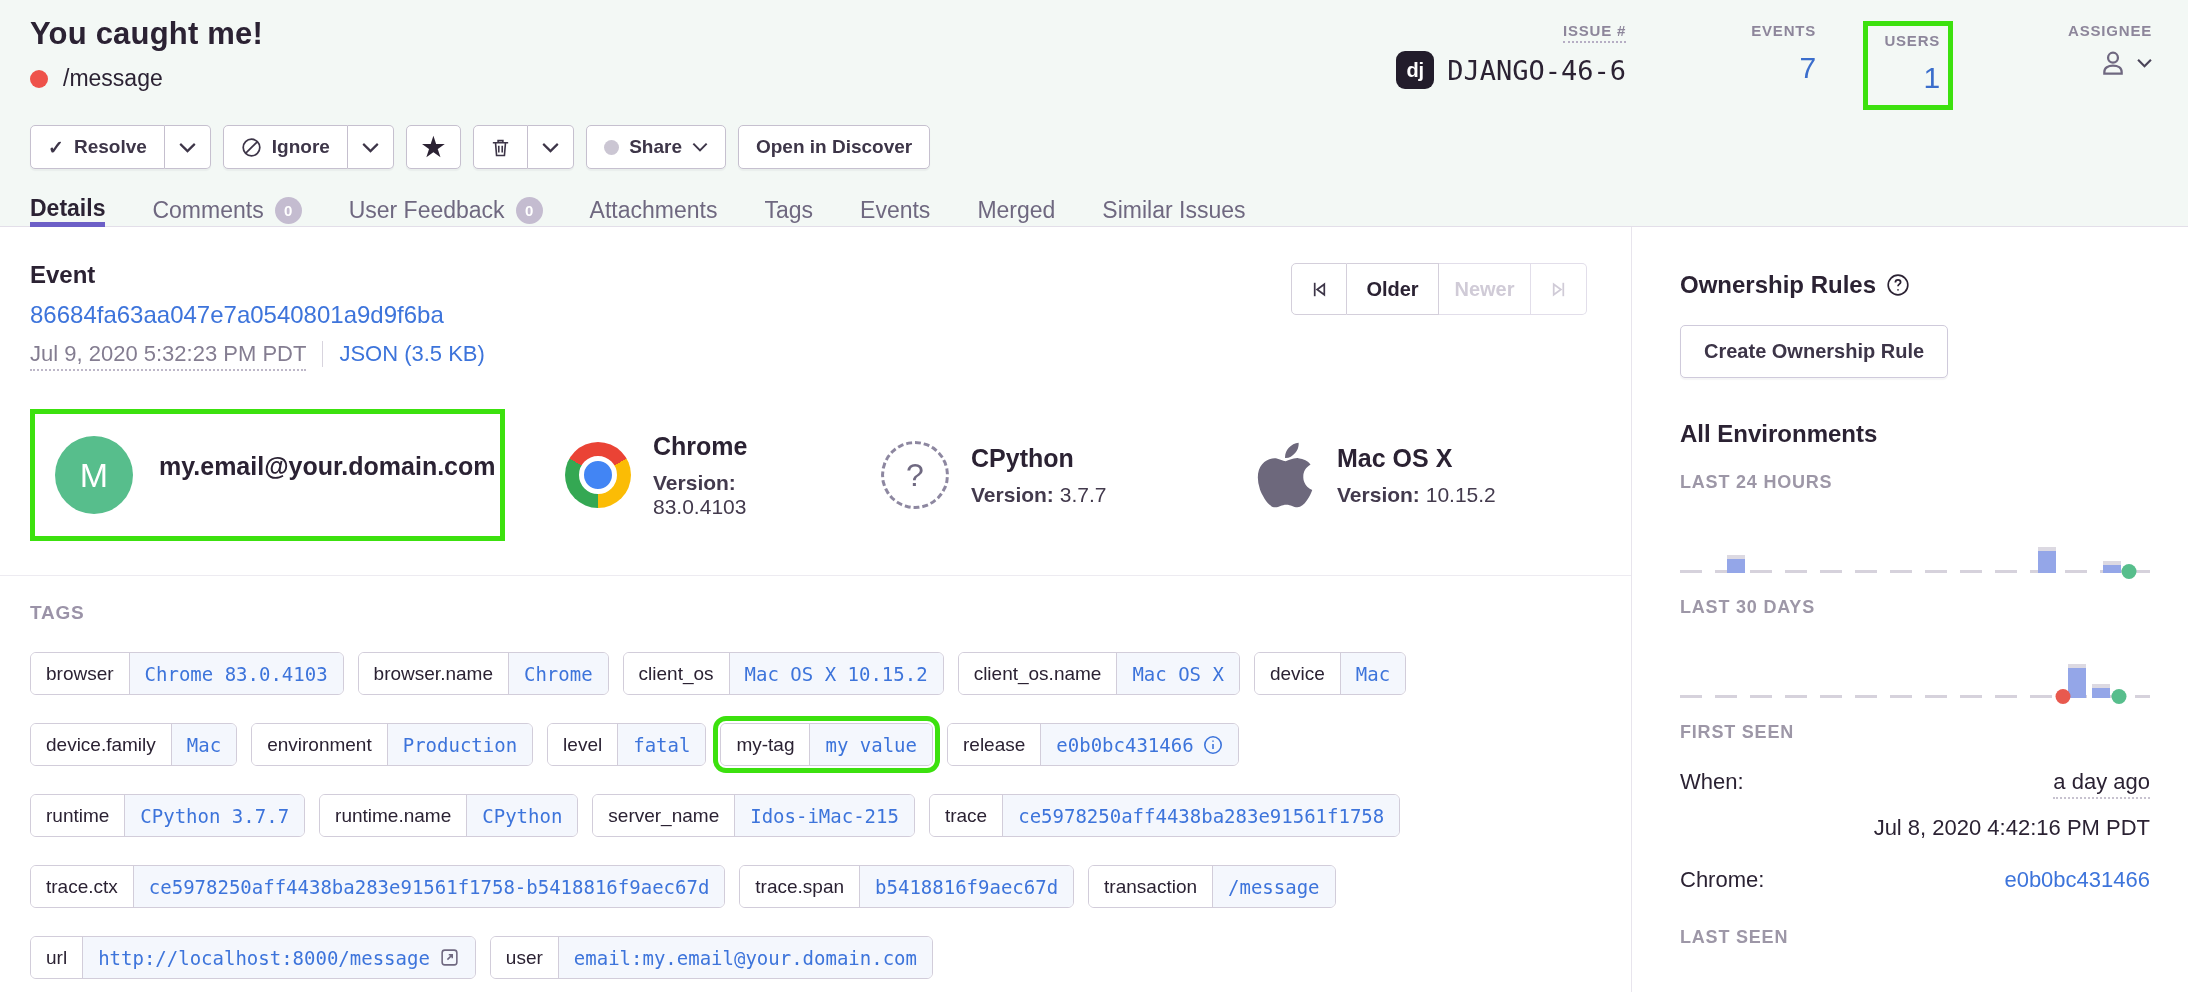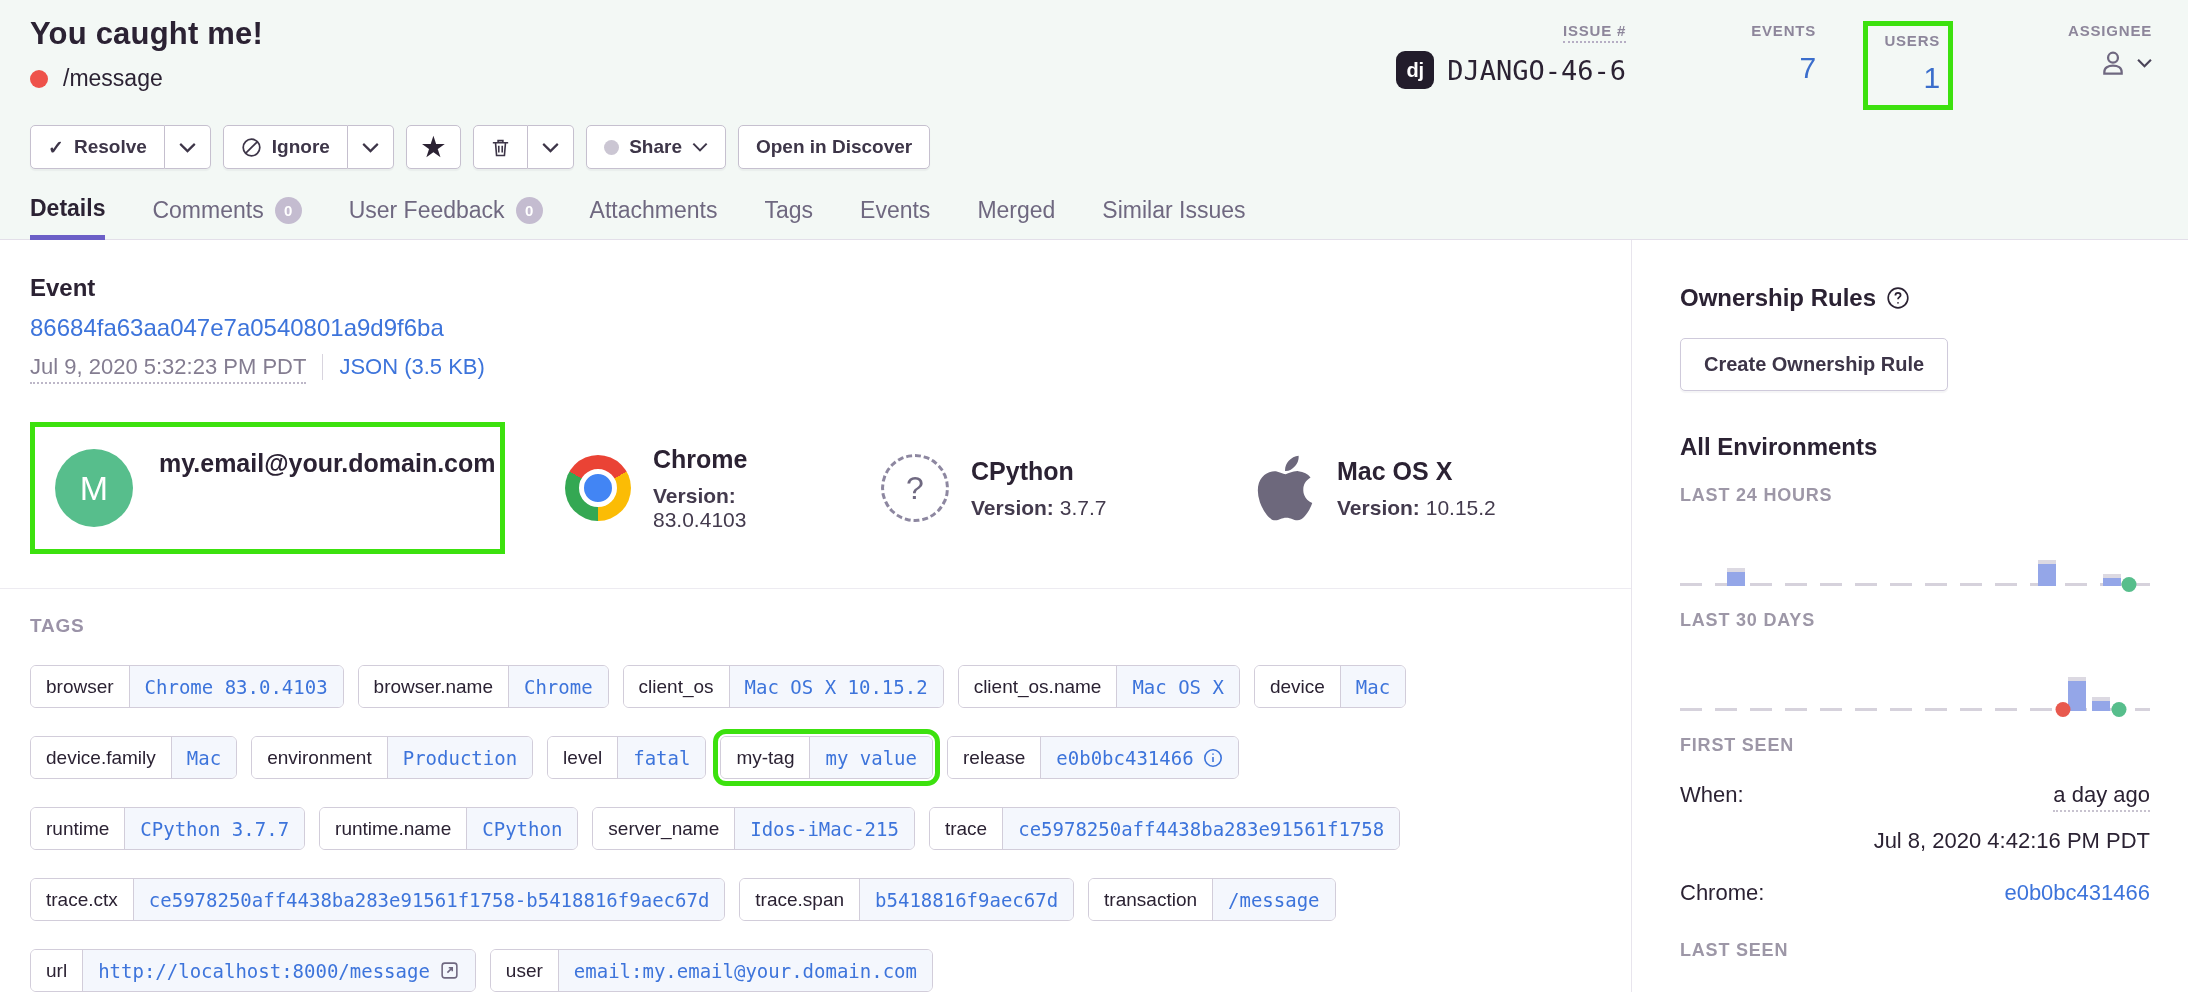--- a/index.html
+++ b/index.html
@@ -38,21 +38,21 @@
          font-weight:bold; color:#3d3548; cursor:pointer; box-shadow:0 2px 1px rgba(60,50,80,.05); }
   .btn-group .btn:first-child { border-radius:5px 0 0 5px; }
   .btn-group .btn:last-child { border-radius:0 5px 5px 0; border-left:none; padding:0 14px; }
   .btn.icon-only { padding:0 15px; }
   .star-glyph { font-size:26px; line-height:1; color:#2b2233; }
   .share-dot { width:15px; height:15px; border-radius:50%; background:#cbc6d3; }
   .chev { display:block; }
 
   
   .tabs-row { display:flex; gap:47px; padding:0 30px; margin-top:26px; border-bottom:1px solid #e3dfe9; }
-  .tab { font-size:23px; color:#6f6880; padding-bottom:13px; display:flex; align-items:center; gap:11px; cursor:pointer;justify-content:flex-end; }
+  .tab { font-size:23px; color:#6f6880; padding-bottom:0; display:flex; align-items:center; gap:11px; cursor:pointer;justify-content:flex-end; }
   .tab.active { color:#2b2233; font-weight:bold; border-bottom:5px solid #6c5fc7; margin-bottom:-1px; }
   .tab-badge { background:#c4bcd0; color:#fff; font-size:15px; font-weight:bold; width:27px; height:27px;
                border-radius:50%; display:flex; align-items:center; justify-content:center; }
 
   
   .content { flex:1; display:flex; background:#fff; min-height:0; }
   .main { width:1631px; flex:0 0 auto; }
 
   .event-header { display:flex; justify-content:space-between; padding:34px 44px 24px 30px; }
   .event-line1 { display:flex; align-items:baseline; gap:12px;flex-direction:column; }
@@ -72,21 +72,21 @@
   .pg-btn.last { width:56px; border-left:none; border-radius:0 5px 5px 0; }
   .pg-btn.disabled { color:#d0cbd7; border-color:#e2deea; }
 
   
   .contexts { display:flex; align-items:center; padding:14px 30px 34px 30px; border-bottom:1px solid #edebf1; }
   .context-card { display:flex; align-items:center; }
   .card-user { width:475px; border:5px solid #3ce10e; padding:22px 20px; margin-right:60px; gap:26px; }
   .avatar { width:78px; height:78px; border-radius:50%; background:#57be8c; color:#fff;
             display:flex; align-items:center; justify-content:center; font-size:34px; flex:0 0 auto; }
   .card-title { font-size:25px; font-weight:bold; color:#2b2233; }
-  .card-user .card-title { align-self:flex-start; margin-top:0; }
+  .card-user .card-title { align-self:flex-start; margin-top:16px; }
   .card-browser { width:252px; margin-right:64px; gap:22px; }
   .card-runtime { width:318px; margin-right:58px; gap:22px; }
   .card-os { gap:24px; }
   .card-text { display:flex; flex-direction:column; gap:10px; }
   .card-sub { font-size:21px; color:#433a4d; }
   .card-sub b { font-weight:bold; }
 
   .chrome-icon { width:66px; height:66px; border-radius:50%; position:relative; flex:0 0 auto;
     background:conic-gradient(from 60deg, #fbbc05 0 120deg, #34a853 0 240deg, #ea4335 0 360deg); }
   .chrome-icon::before { content:""; position:absolute; inset:14px; background:#4285f4;
@@ -268,20 +268,36 @@
             <span class="event-label">Event</span>
             <span class="event-id link">86684fa63aa047e7a0540801a9d9f6ba</span>
           </div>
           <div class="event-line2">
             <span class="event-date">Jul 9, 2020 5:32:23 PM PDT</span>
             <span class="v-sep"></span>
             <span class="json-link link">JSON (3.5 KB)</span>
           </div>
         </div>
 
+        <div class="pager">
+          <button class="pg-btn first">
+            <svg width="23" height="23" viewBox="0 0 24 24" fill="none" stroke="#3d3548" stroke-width="1.8">
+              <path d="M7 5v14"></path>
+                <path d="M17 6.5L9.5 12l7.5 5.5z"></path>
+            </svg>
+          </button>
+          <button class="pg-btn txt">Older</button>
+          <button class="pg-btn txt disabled">Newer</button>
+          <button class="pg-btn last disabled">
+            <svg width="23" height="23" viewBox="0 0 24 24" fill="none" stroke="#d0cbd7" stroke-width="1.8">
+              <path d="M17 5v14"></path>
+                <path d="M7 6.5l7.5 5.5L7 17.5z"></path>
+            </svg>
+          </button>
+        </div>
       </div>
 
       <div class="contexts">
         <div class="context-card card-user">
           <span class="avatar">M</span>
           <span class="card-title">my.email@your.domain.com</span>
         </div>
 
         <div class="context-card card-browser">
           <span class="chrome-icon"></span>

